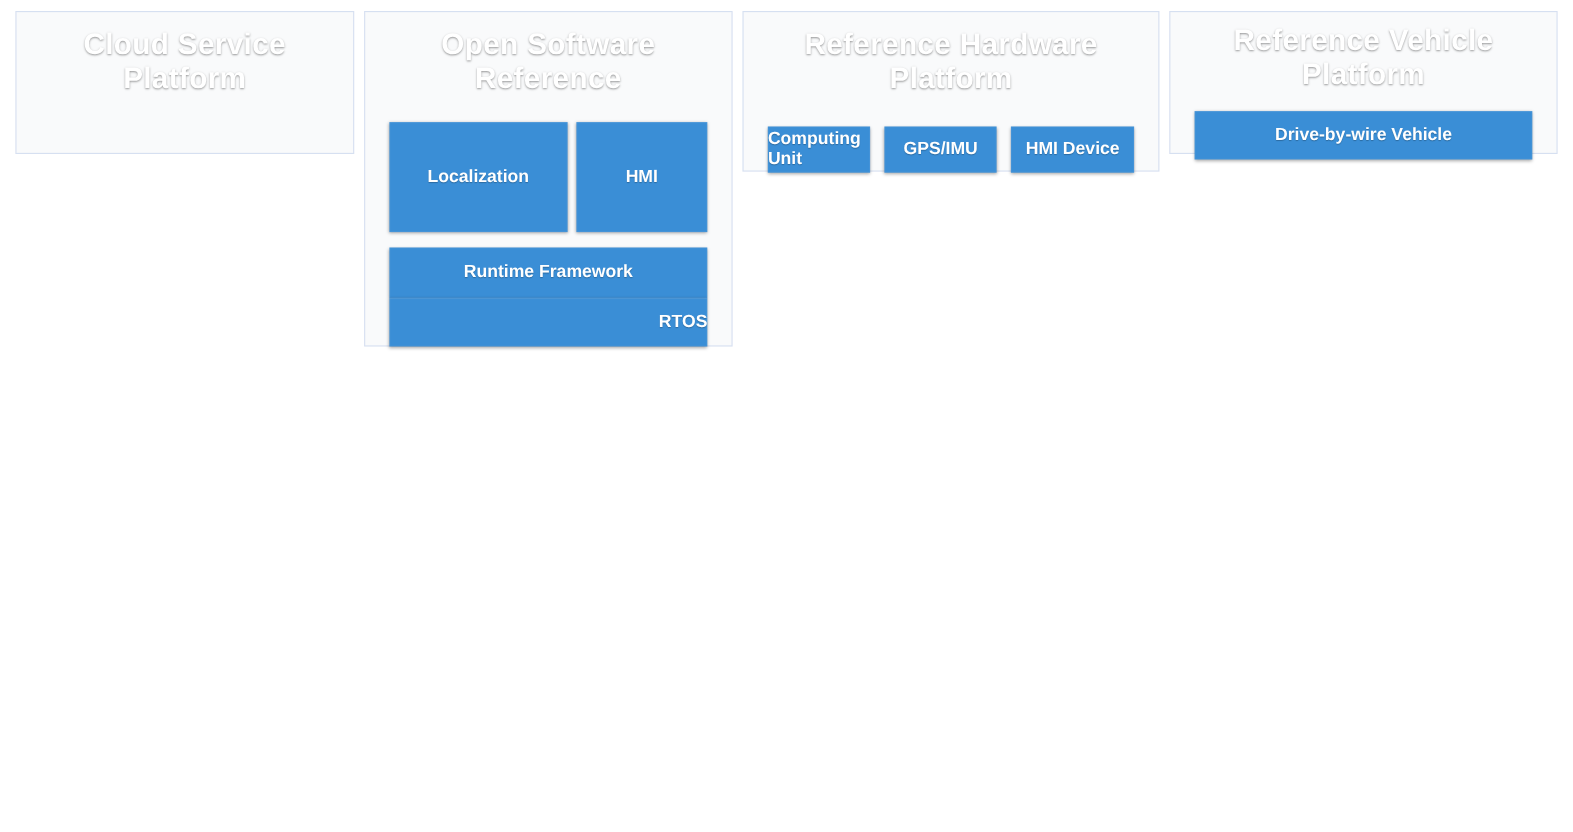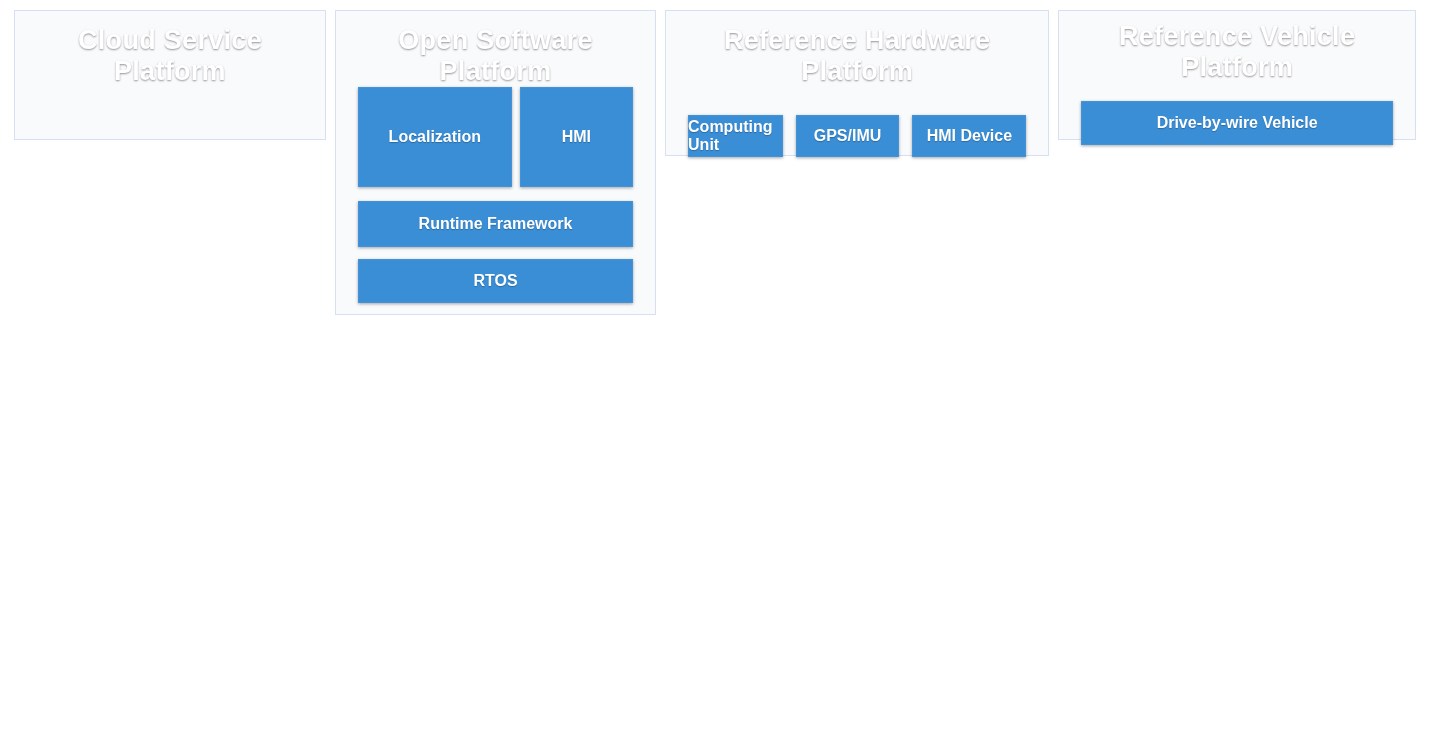--- a/index.html
+++ b/index.html
@@ -68,27 +68,27 @@
     text-underline-offset: 5px;
   }
   .dueros-solid {
     text-decoration: underline solid #ffffff;
     text-decoration-thickness: 1.5px;
     text-underline-offset: 3px;
   }
   
   .panel-soft { height: 305px; }
   .panel-soft .panel-title { padding-top: 14px; }
-  .row-modules { gap: 8px; text-align: center; }
+  .row-modules { margin-top: 24px; gap: 8px; text-align: center; }
   .h100 { height: 100px; }
   .w-loc { flex: 494 1 0; }
   .w-ctl { flex: 482 1 0; }
   .w-hmi { flex: 364 1 0; }
   .bar-runtime { margin-top: 14px; height: 46px; }
-  .bar-rtos    { margin-top: 12px; height: 44px; }
+  .bar-rtos    { height: 44px; justify-content: flex-end; }
   
   .panel-hw { height: 146px; }
   .panel-hw .panel-title { padding-top: 14px; }
   .panel-hw .row { margin-top: 28px; gap: 13px; }
   .h42 { height: 42px; }
   .w-cu  { flex: 402 1 0; align-items: center; }
   .w-gps { flex: 442 1 0; }
   .w-hd  { flex: 484 1 0; }
   
   .panel-veh { height: 130px; }
@@ -98,21 +98,21 @@
 </head>
 <body>
 
 <div class="stack">
 
   <section class="panel panel-cloud">
     <div class="panel-title">Cloud Service Platform</div>
   </section>
 
   <section class="panel panel-soft">
-    <div class="panel-title">Open Software Platform</div>
+    <div class="panel-title">Open Software Reference</div>
     <div class="row row-modules">
       <div class="block h100 w-loc">
         <span>Localization</span>
       </div>
       <div class="block h100 w-hmi">
         <span>HMI</span>
       </div>
     </div>
     <div class="block bar-runtime">
       <span>Runtime Framework</span>

